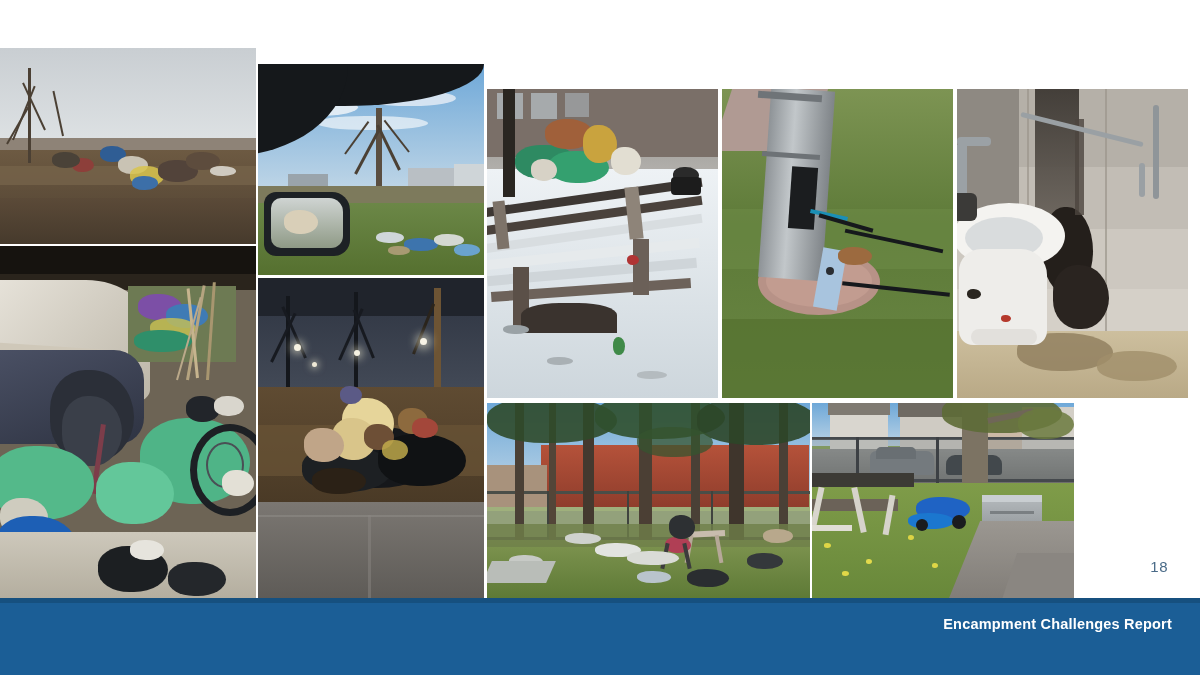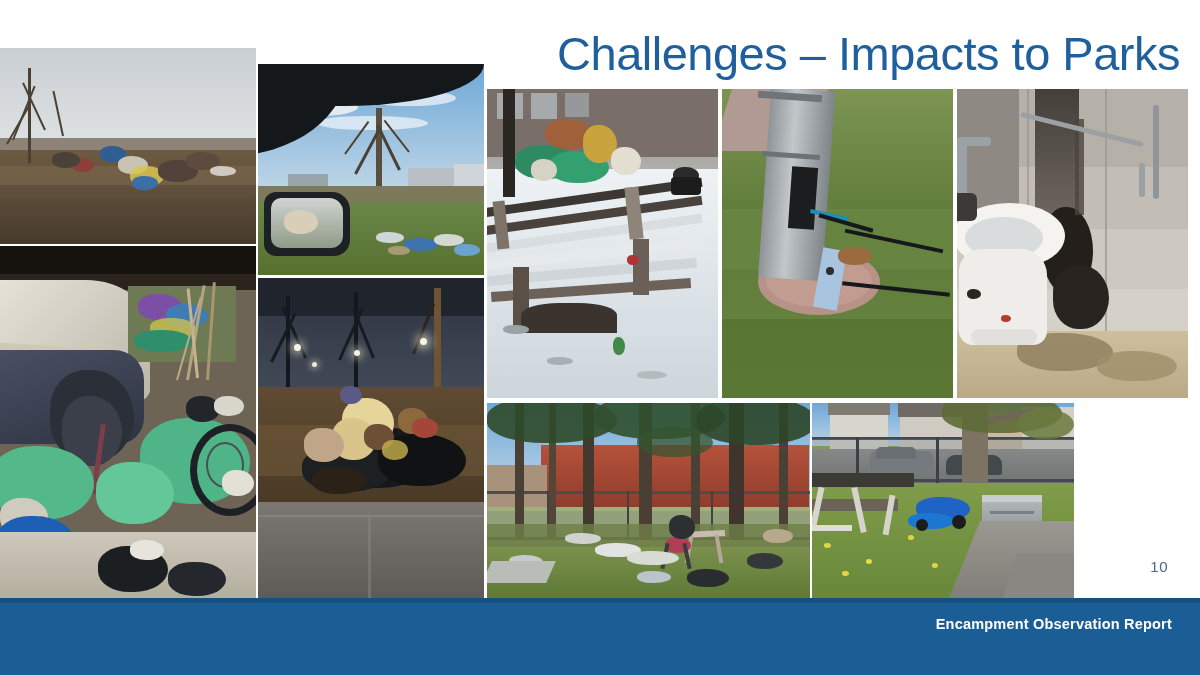--- a/index.html
+++ b/index.html
@@ -487,25 +487,24 @@
       <div class="lyr" style="left:170px;top:92px;width:60px;height:42px;background:linear-gradient(#b6bbbe,#8e9396);"></div>
       <div class="lyr" style="left:170px;top:92px;width:60px;height:7px;background:#c9ced1;"></div>
       <div class="lyr" style="left:178px;top:108px;width:44px;height:3px;background:#7a7f82;"></div>
 
       <div class="lyr" style="left:150px;top:118px;width:200px;height:90px;background:linear-gradient(#9b9791,#7d7974);
            transform:skewX(-22deg);"></div>
       <div class="lyr" style="left:196px;top:150px;width:160px;height:56px;background:#8a8681;transform:skewX(-18deg);"></div>
     </div>
   </div>
 
-  <div id="slide-title">Challenges – Impacts to Parks</div>
-
-  <div id="page-number">10</div>
+
+  <div id="page-number">18</div>
 
   <div id="footer-bar">
 
     <div id="footer-right">
-      <div id="footer-title">Encampment Observation Report</div>
+      <div id="footer-title">Encampment Challenges Report</div>
     </div>
 
   </div>
 
 </div>
 
 </body></html>

